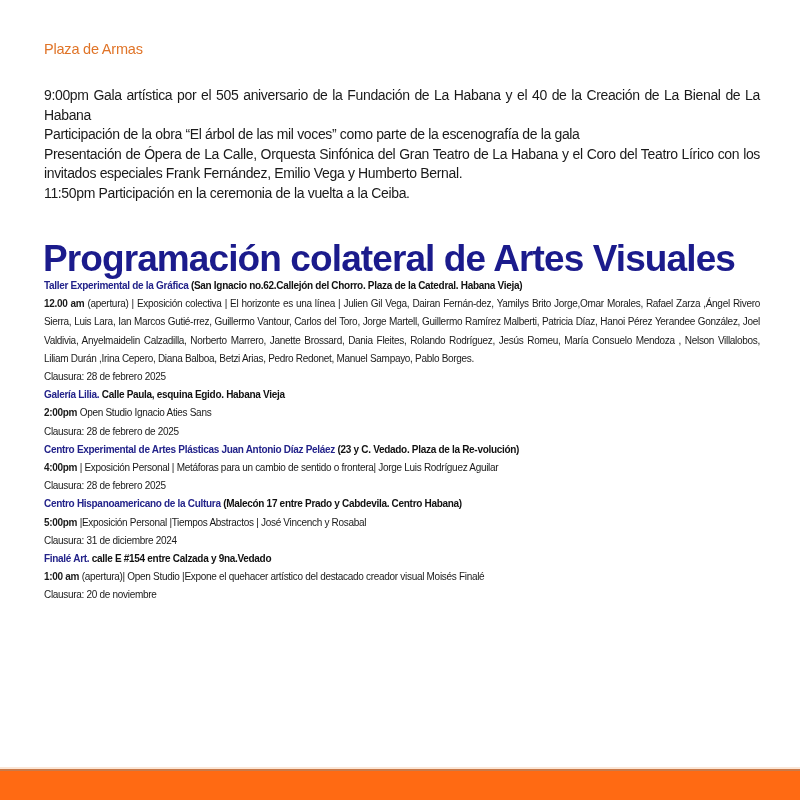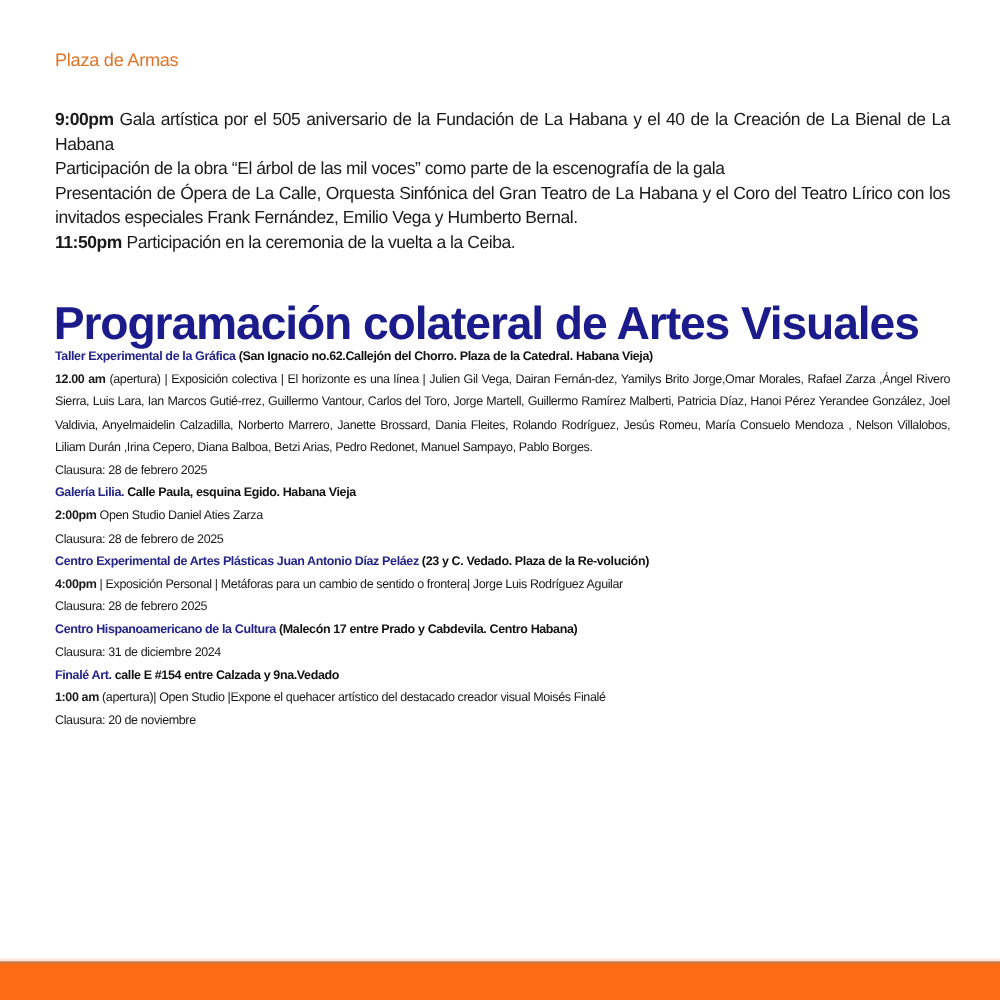--- a/index.html
+++ b/index.html
@@ -34,21 +34,21 @@
       position: absolute;
       top: 86px;
       left: 0;
       width: 716px;
       font-size: 14px;
       line-height: 19.6px;
       text-align: justify;
       letter-spacing: -0.35px;
     }
     .gala-block p { margin: 0; }
-    .gala-block b { font-weight: bold; }
+    .gala-block b { font-weight: normal; }
 
     .section-title {
       position: absolute;
       top: 210px;
       left: -1px;
       font-size: 37px;
       font-weight: bold;
       color: var(--title-blue);
       letter-spacing: -0.9px;
       white-space: nowrap;
@@ -115,32 +115,33 @@
   <div class="events">
 
     <div class="event">
       <p><span class="venue-name">Taller Experimental de la Gráfica</span><span class="venue-addr"> (San Ignacio no.62.Callejón del Chorro. Plaza de la Catedral. Habana Vieja)</span></p>
       <p><span class="time">12.00 am</span><span> (apertura) |  Exposición colectiva  |  El horizonte es una línea  | Julien Gil Vega, Dairan Fernán-dez, Yamilys Brito Jorge,Omar Morales, Rafael Zarza ,Ángel Rivero Sierra, Luis Lara, Ian Marcos Gutié-rrez, Guillermo Vantour, Carlos del Toro, Jorge Martell, Guillermo Ramírez Malberti, Patricia Díaz, Hanoi Pérez Yerandee González, Joel Valdivia, Anyelmaidelin Calzadilla, Norberto Marrero, Janette Brossard, Dania Fleites, Rolando Rodríguez, Jesús Romeu, María Consuelo Mendoza , Nelson Villalobos, Liliam Durán ,Irina Cepero, Diana Balboa, Betzi Arias, Pedro Redonet, Manuel Sampayo, Pablo Borges.</span></p>
       <p>Clausura: 28 de febrero 2025</p>
     </div>
 
     <div class="event">
       <p><span class="venue-name">Galería Lilia.</span><span class="venue-addr"> Calle Paula, esquina Egido. Habana Vieja</span></p>
-      <p><span class="time">2:00pm</span><span> Open Studio Daniel Aties Zarza</span></p>
+      <p><span class="time">2:00pm</span><span> Open Studio Ignacio Aties Sans</span></p>
       <p>Clausura: 28 de febrero de 2025</p>
     </div>
 
     <div class="event">
       <p><span class="venue-name">Centro Experimental de Artes Plásticas Juan Antonio Díaz Peláez</span><span class="venue-addr"> (23 y C. Vedado. Plaza de la Re-volución)</span></p>
       <p><span class="time">4:00pm</span><span> | Exposición Personal | Metáforas para un cambio de sentido o frontera| Jorge Luis Rodríguez Aguilar</span></p>
       <p>Clausura: 28 de febrero 2025</p>
     </div>
 
     <div class="event">
       <p><span class="venue-name">Centro Hispanoamericano de la Cultura</span><span class="venue-addr"> (Malecón 17 entre Prado y Cabdevila. Centro Habana)</span></p>
+      <p><span class="time">5:00pm</span><span> |Exposición Personal |Tiempos Abstractos | José Vincench y Rosabal</span></p>
       <p>Clausura: 31 de diciembre 2024</p>
     </div>
 
     <div class="event">
       <p><span class="venue-name">Finalé Art.</span><span class="venue-addr"> calle E #154 entre Calzada y 9na.Vedado</span></p>
       <p><span class="time">1:00 am</span><span> (apertura)| Open Studio |Expone el quehacer artístico del destacado creador visual Moisés Finalé</span></p>
       <p>Clausura: 20 de noviembre</p>
     </div>
 
   </div>

